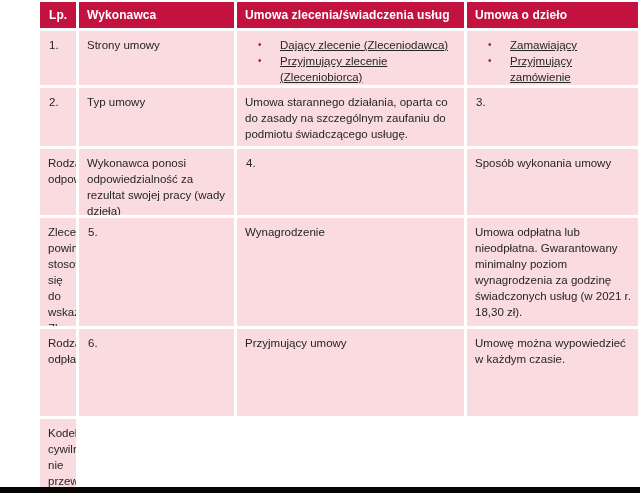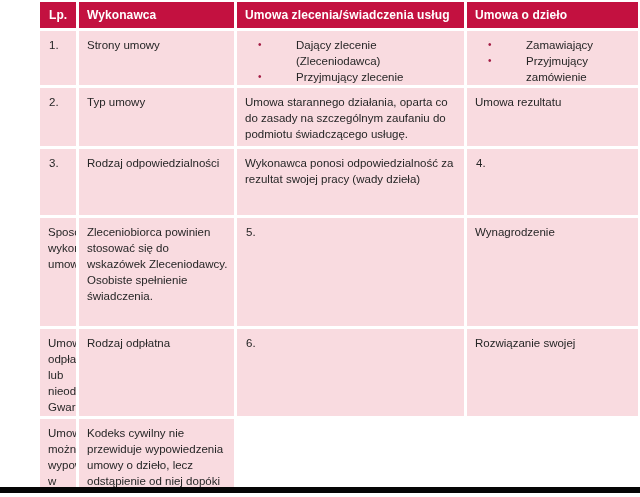--- a/index.html
+++ b/index.html
@@ -39,21 +39,21 @@
   }
   .cell.num { padding-left: 9px; }
   .bullet-item { display: flex; align-items: flex-start; }
   .bullet-glyph {
     color: #A31C44;
     flex: 0 0 10px;
     margin-left: 13px;
     font-size: 10px;
     line-height: 16px;
   }
-  .bullet-text { margin-left: 28px; flex: 1; }
+  .bullet-text { margin-left: 12px; flex: 1; text-decoration: underline; }
   .bottom-bar {
     position: absolute;
     left: 0; top: 487px;
     width: 640px; height: 6px;
     background: #050505;
   }
 </style>
 </head>
 <body>
 
@@ -83,35 +83,34 @@
     </div>
     <div class="bullet-item">
       <span class="bullet-glyph">•</span>
       <span class="bullet-text">Przyjmujący zamówienie (Wykonawca)</span>
     </div>
   </div>
 
   <div class="cell num">2.</div>
   <div class="cell">Typ umowy</div>
   <div class="cell">Umowa starannego działania, oparta co do zasady na szczególnym zaufaniu do podmiotu świadczącego usługę.</div>
-  <div class="cell">Umowa rezultatu</div>
 
   <div class="cell num">3.</div>
   <div class="cell">Rodzaj odpowiedzialności</div>
   <div class="cell">Wykonawca ponosi odpowiedzialność za rezultat swojej pracy (wady dzieła)</div>
 
   <div class="cell num">4.</div>
   <div class="cell">Sposób wykonania umowy</div>
   <div class="cell">Zleceniobiorca powinien stosować się do wskazówek Zleceniodawcy. Osobiste spełnienie świadczenia.</div>
 
   <div class="cell num">5.</div>
   <div class="cell">Wynagrodzenie</div>
   <div class="cell">Umowa odpłatna lub nieodpłatna. Gwarantowany minimalny poziom wynagrodzenia za godzinę świadczonych usług (w 2021 r.  18,30 zł).</div>
   <div class="cell">Rodzaj odpłatna</div>
 
   <div class="cell num">6.</div>
-  <div class="cell">Rozwiązanie swojej</div>
+  <div class="cell">Przyjmujący umowy</div>
   <div class="cell">Umowę można wypowiedzieć w każdym czasie.</div>
   <div class="cell">Kodeks cywilny nie przewiduje wypowiedzenia umowy o dzieło, lecz odstąpienie od niej dopóki dzieło nie zostało ukończone.</div>
 
 </div>
 
 <div class="bottom-bar"></div>
 
 </body></html>

